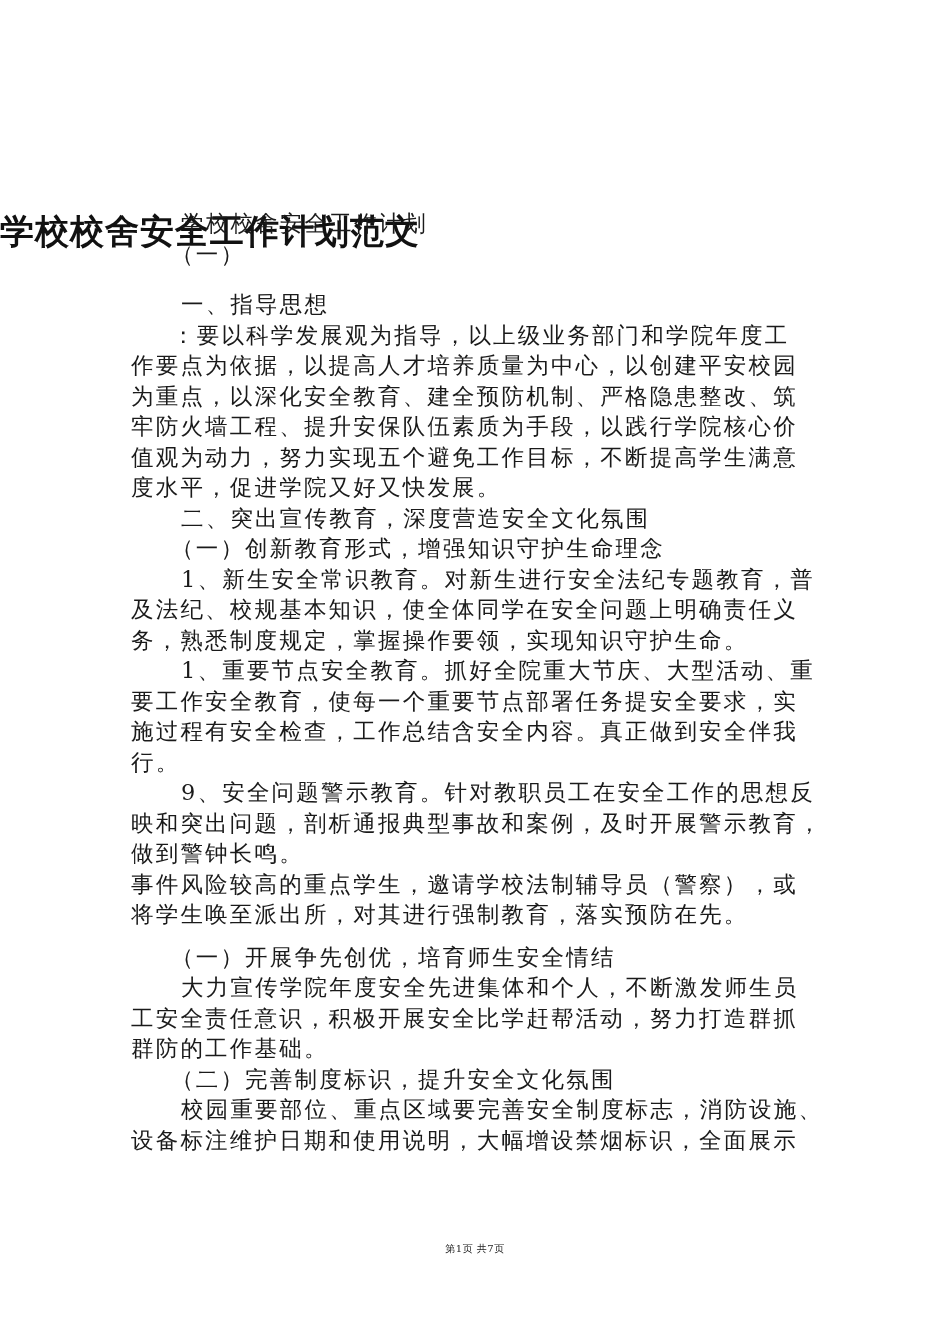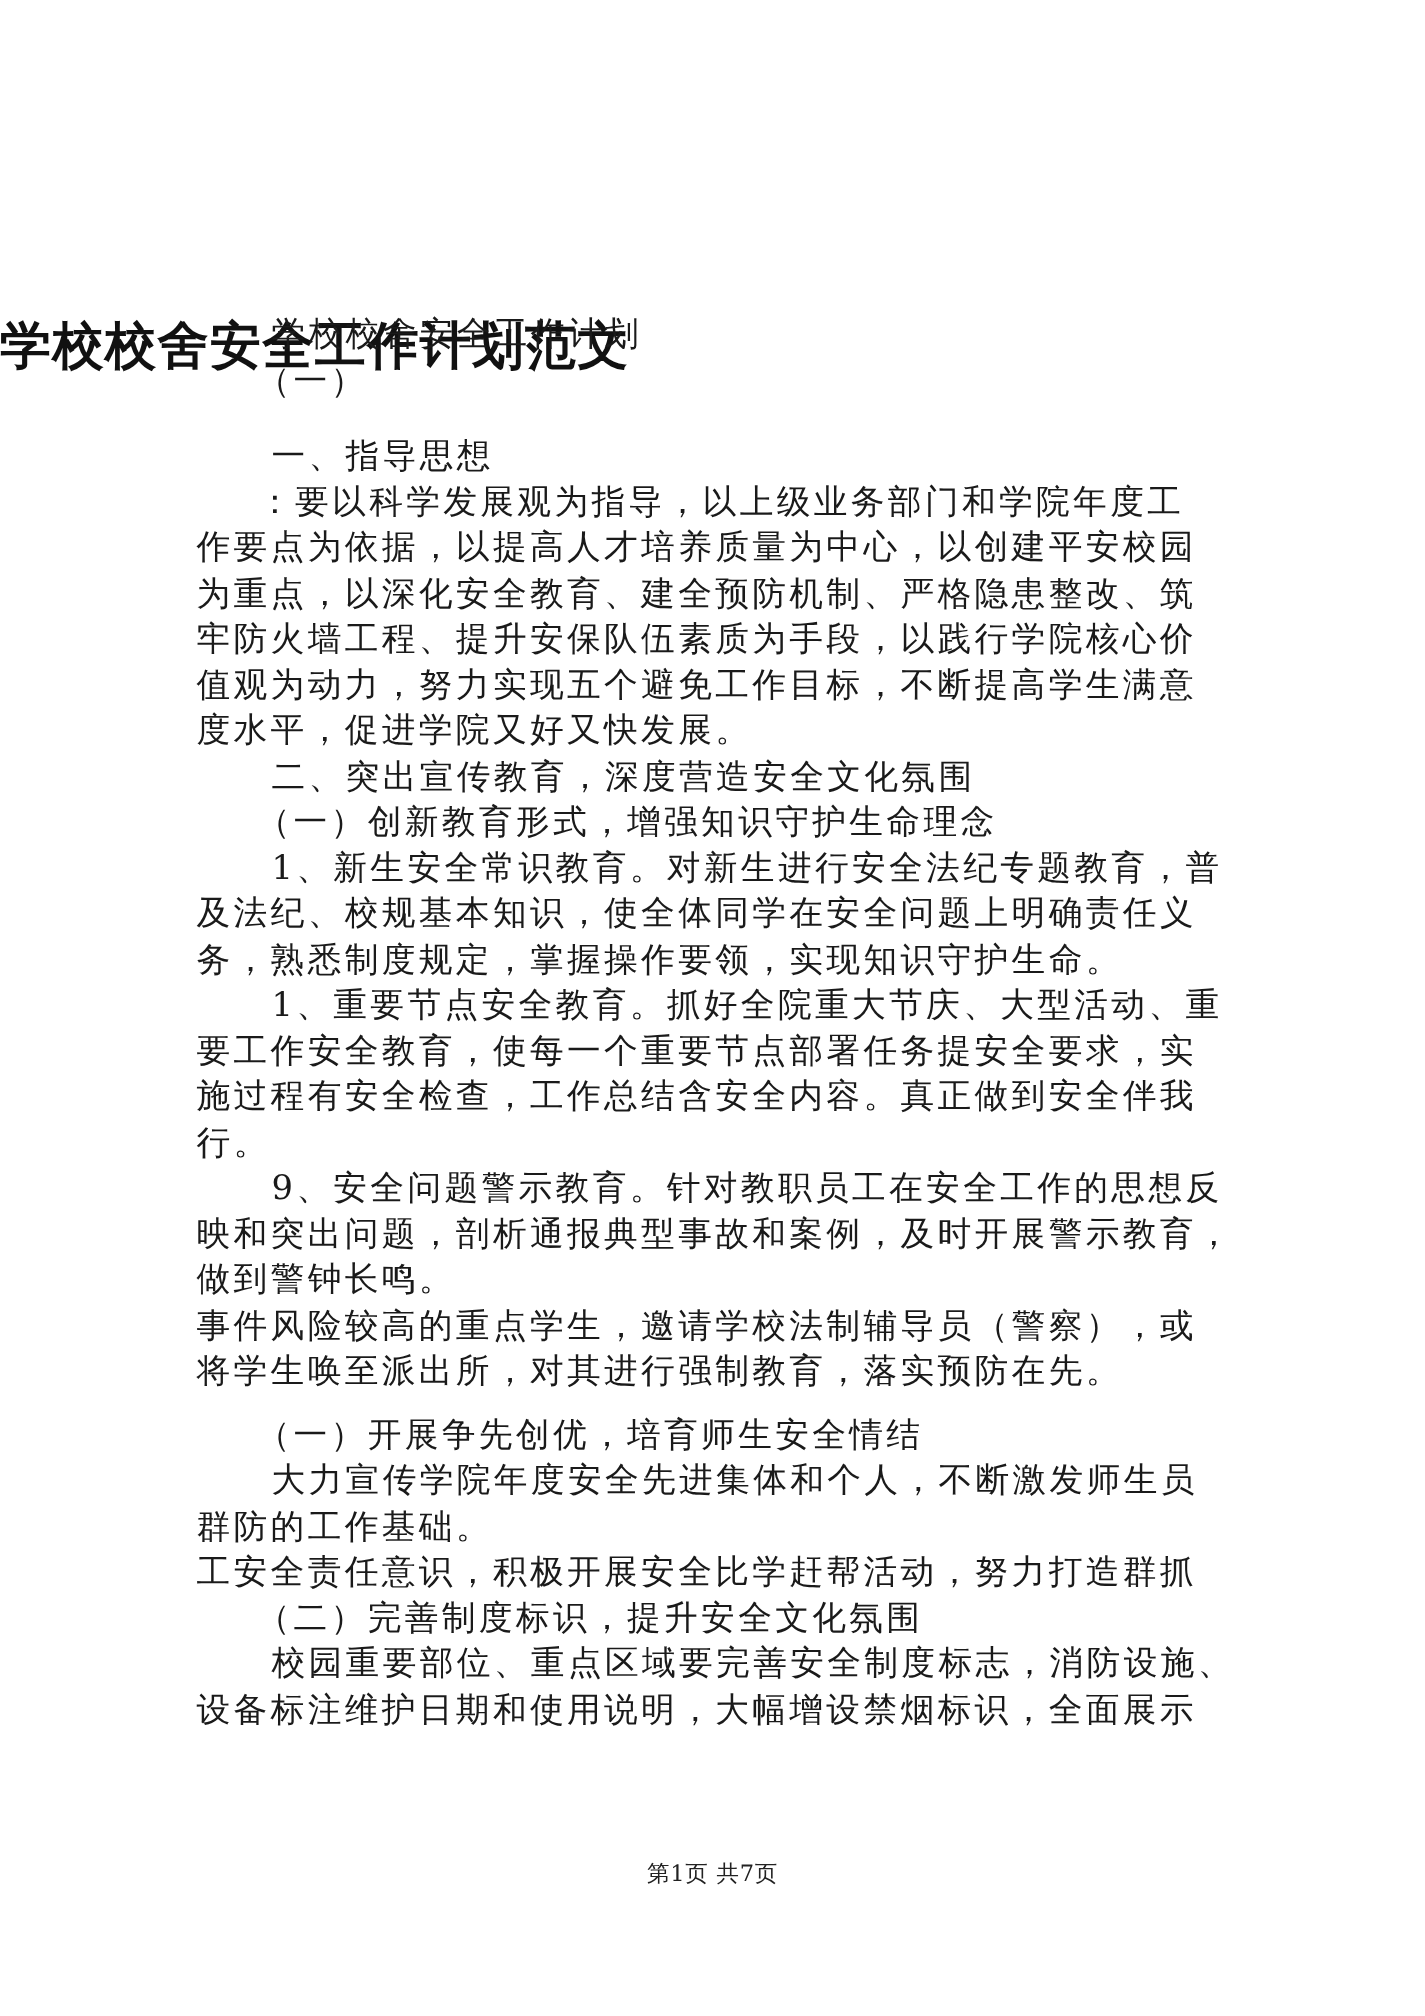--- a/index.html
+++ b/index.html
@@ -49,21 +49,21 @@
     .line {
       display: block;
       white-space: nowrap;
     }
     .footer {
       position: absolute;
       left: 0;
       width: 950px;
       top: 1239px;
       text-align: center;
-      font-size: 15px;
+      font-size: 10px;
       line-height: 20px;
       color: #222222;
       letter-spacing: 0.5px;
     }
   </style>
 </head>
 <body>
 
 <div class="page">
   <h1 class="doc-title">学校校舍安全工作计划范文</h1>
@@ -110,22 +110,22 @@
       </div>
       <div>
         <span class="line">事件风险较高的重点学生，邀请学校法制辅导员（警察），或</span>
         <span class="line">将学生唤至派出所，对其进行强制教育，落实预防在先。</span>
       </div>
       <div>
         <span class="line" style="padding-left: 40px; margin-top: 12px;">（一）开展争先创优，培育师生安全情结</span>
       </div>
       <div>
         <span class="line" style="padding-left: 50px;">大力宣传学院年度安全先进集体和个人，不断激发师生员</span>
+        <span class="line">工安全责任意识，积极开展安全比学赶帮活动，努力打造群抓</span>
         <span class="line">群防的工作基础。</span>
-        <span class="line">工安全责任意识，积极开展安全比学赶帮活动，努力打造群抓</span>
       </div>
       <div>
         <span class="line" style="padding-left: 40px;">（二）完善制度标识，提升安全文化氛围</span>
       </div>
       <div>
         <span class="line" style="padding-left: 50px;">校园重要部位、重点区域要完善安全制度标志，消防设施、</span>
         <span class="line">设备标注维护日期和使用说明，大幅增设禁烟标识，全面展示</span>
       </div>
     </div>
 

